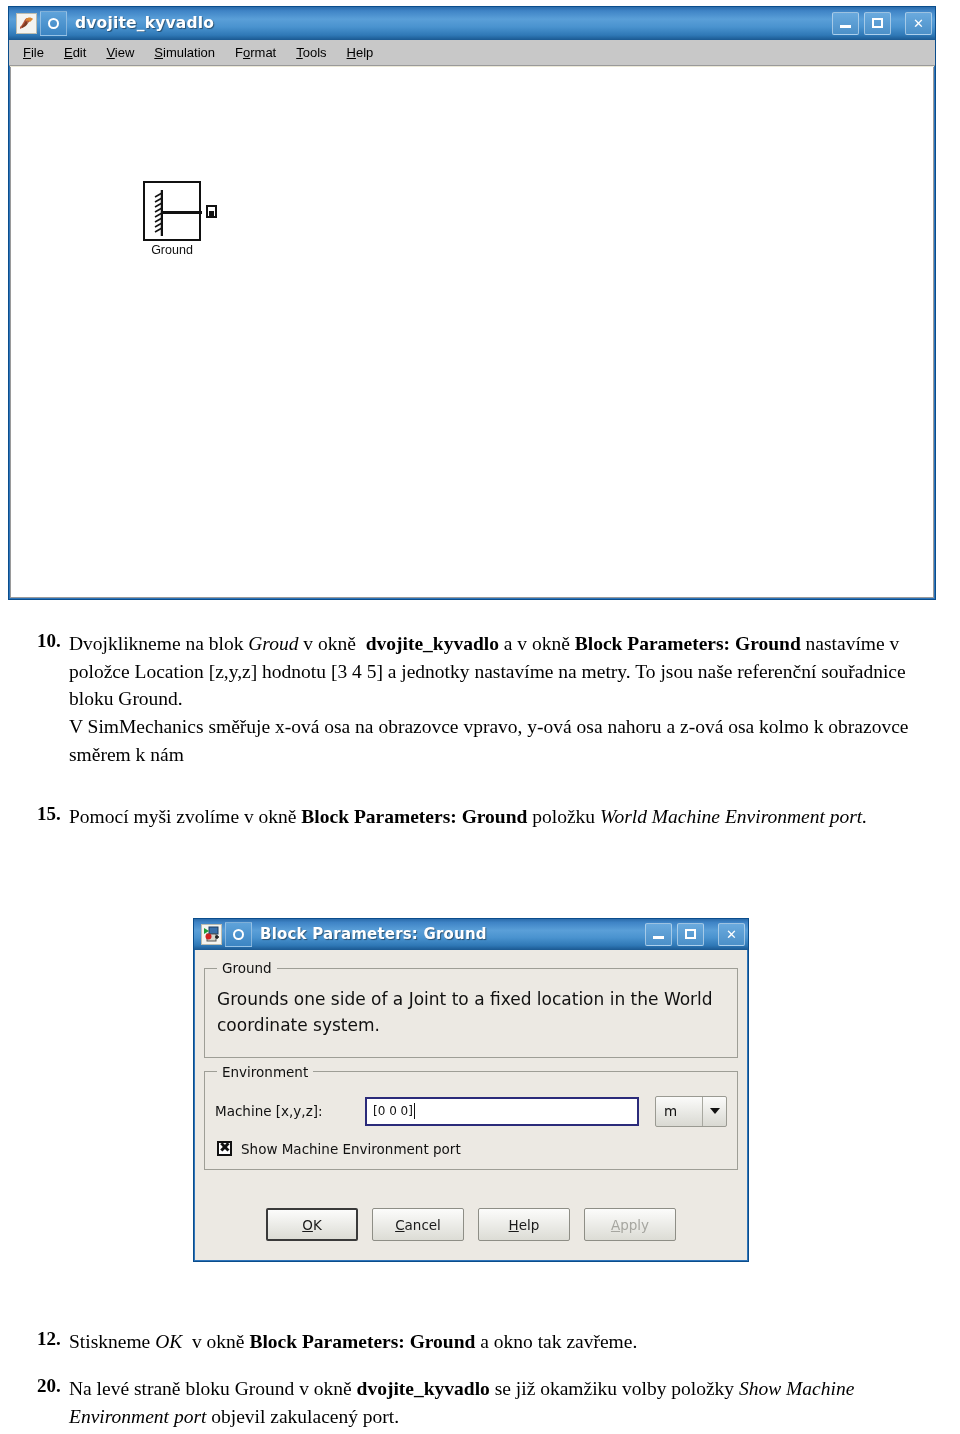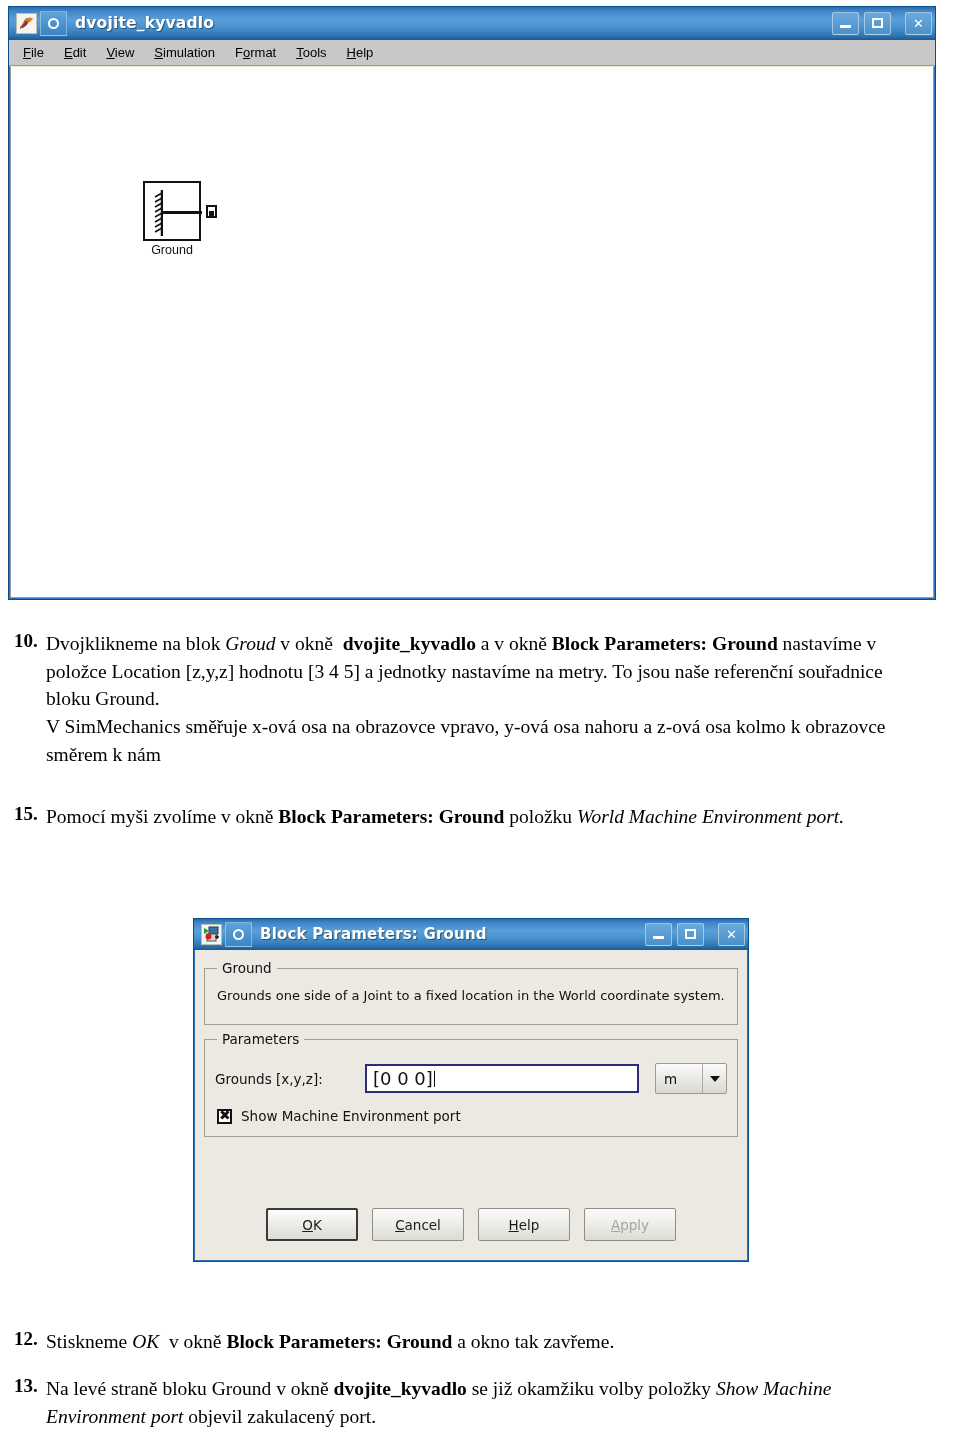--- a/index.html
+++ b/index.html
@@ -114,32 +114,32 @@
 
   fieldset.grp {
     margin:6px 6px 0 6px; padding:6px 10px 10px 10px;
     border:1px solid #9e9e96; background:#ece9e3;
   }
   fieldset.grp > legend {
     font-family:"DejaVu Sans", sans-serif; font-size:13.5px; color:#111;
     padding:0 5px; margin-left:2px;
   }
   .desc {
-    font-family:"DejaVu Sans", sans-serif; font-size:13px; color:#111;
+    font-family:"DejaVu Sans", sans-serif; font-size:17px; color:#111;
     line-height:1.55; padding:4px 2px 8px 2px;
   }
   .row { display:flex; align-items:center; margin:10px 0 4px 0; }
   .row .lbl {
     font-family:"DejaVu Sans", sans-serif; font-size:13.5px; color:#111;
     width:150px; flex:0 0 auto;
   }
   .txtfield {
     flex:1 1 auto; height:29px; background:#ffffff;
     border:2px solid #2b2b7a;
-    font-family:"DejaVu Sans", sans-serif; font-size:18px; color:#111;
+    font-family:"DejaVu Sans", sans-serif; font-size:12px; color:#111;
     display:flex; align-items:center; padding:0 6px;
     position:relative;
   }
   .caret { display:inline-block; width:1px; height:16px; background:#111; margin-left:1px; }
   .unitsel {
     margin-left:16px; width:72px; height:31px; flex:0 0 auto;
     display:flex; align-items:stretch;
     background:linear-gradient(to bottom,#fbfbfa,#d9d9d2);
     border:1px solid #9a9a92; border-radius:2px;
   }
@@ -178,21 +178,21 @@
     display:flex; align-items:center; justify-content:center;
     font-family:"DejaVu Sans", sans-serif; font-size:13.5px; color:#1a1a1a;
     cursor:pointer;
   }
   .btn.focus { border:2px solid #3a3a3a; }
   .btn.disabled { color:#a6a6a0; cursor:default;text-align:right; }
   .btn u { text-decoration:underline; }
 
   
   .doc { position:absolute; left:0; right:0; font-family:"Liberation Serif", serif; color:#000; }
-  .item { display:flex; margin-bottom:2px; }
+  .item { display:flex; margin-bottom:2px;padding-left:23px; }
   .num { width:46px; flex:0 0 auto; text-align:left; font-weight:bold; font-size:19px; padding-left:14px; }
   .ptext { flex:1 1 auto; font-size:19.5px; line-height:1.42; padding-right:30px; }
   .ptext b { font-weight:bold; }
   .ptext i { }
   #p10 { top:630px; }
   #p11 { top:803px; }
   #p12 { top:1312px;margin-top:16px; }
   #p13 { top:1375px; }
 </style>
 </head>
@@ -301,24 +301,24 @@
   </div>
 
   <div class="dlg-body">
 
     <fieldset class="grp">
       <legend>Ground</legend>
       <div class="desc">Grounds one side of a Joint to a fixed location in the World coordinate system.</div>
     </fieldset>
 
     <fieldset class="grp">
-      <legend>Parameters</legend>
+      <legend>Environment</legend>
 
       <div class="row">
-        <div class="lbl">Grounds [x,y,z]:</div>
+        <div class="lbl">Machine [x,y,z]:</div>
         <div class="txtfield">
           <span>[0 0 0]</span>
             <span class="caret"></span>
         </div>
         <div class="unitsel">
           <div class="uv">m</div>
           <div class="uarrow">
               <i></i>
             </div>
         </div>
@@ -351,16 +351,16 @@
 
 <div class="doc" id="p12">
   <div class="item">
     <div class="num">12.</div>
     <div class="ptext">Stiskneme <i>OK</i>&nbsp; v okně <b>Block Parameters: Ground</b> a okno tak zavřeme.</div>
   </div>
 </div>
 
 <div class="doc" id="p13">
   <div class="item">
-    <div class="num">13.</div>
+    <div class="num">20.</div>
     <div class="ptext">Na levé straně bloku Ground v okně <b>dvojite_kyvadlo</b> se již okamžiku volby položky <i>Show Machine Environment port</i> objevil zakulacený port.</div>
   </div>
 </div>
 
 </body></html>

